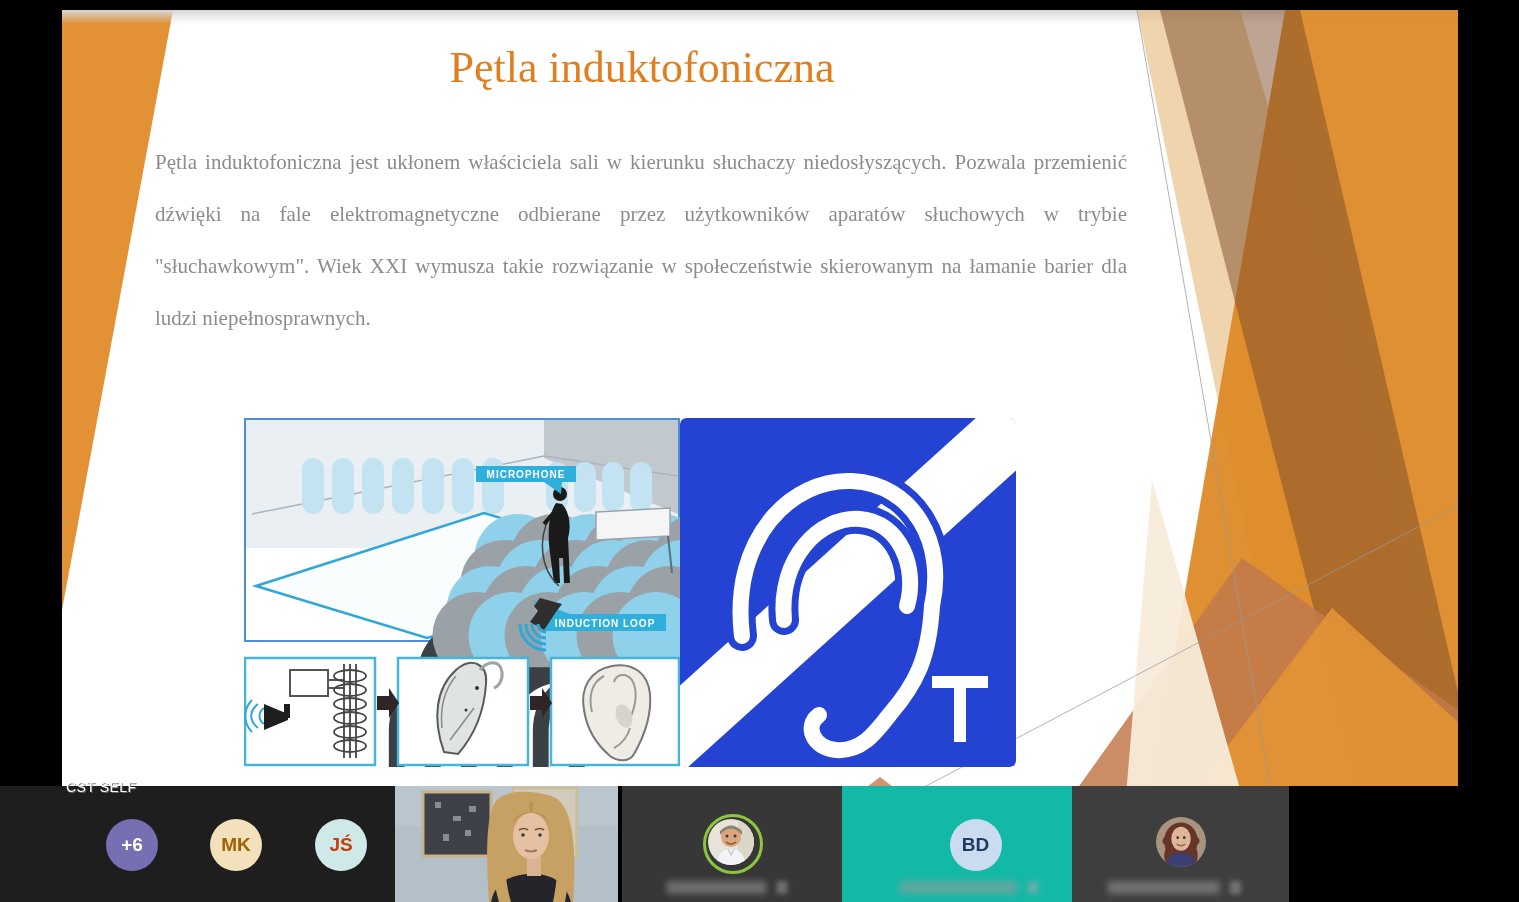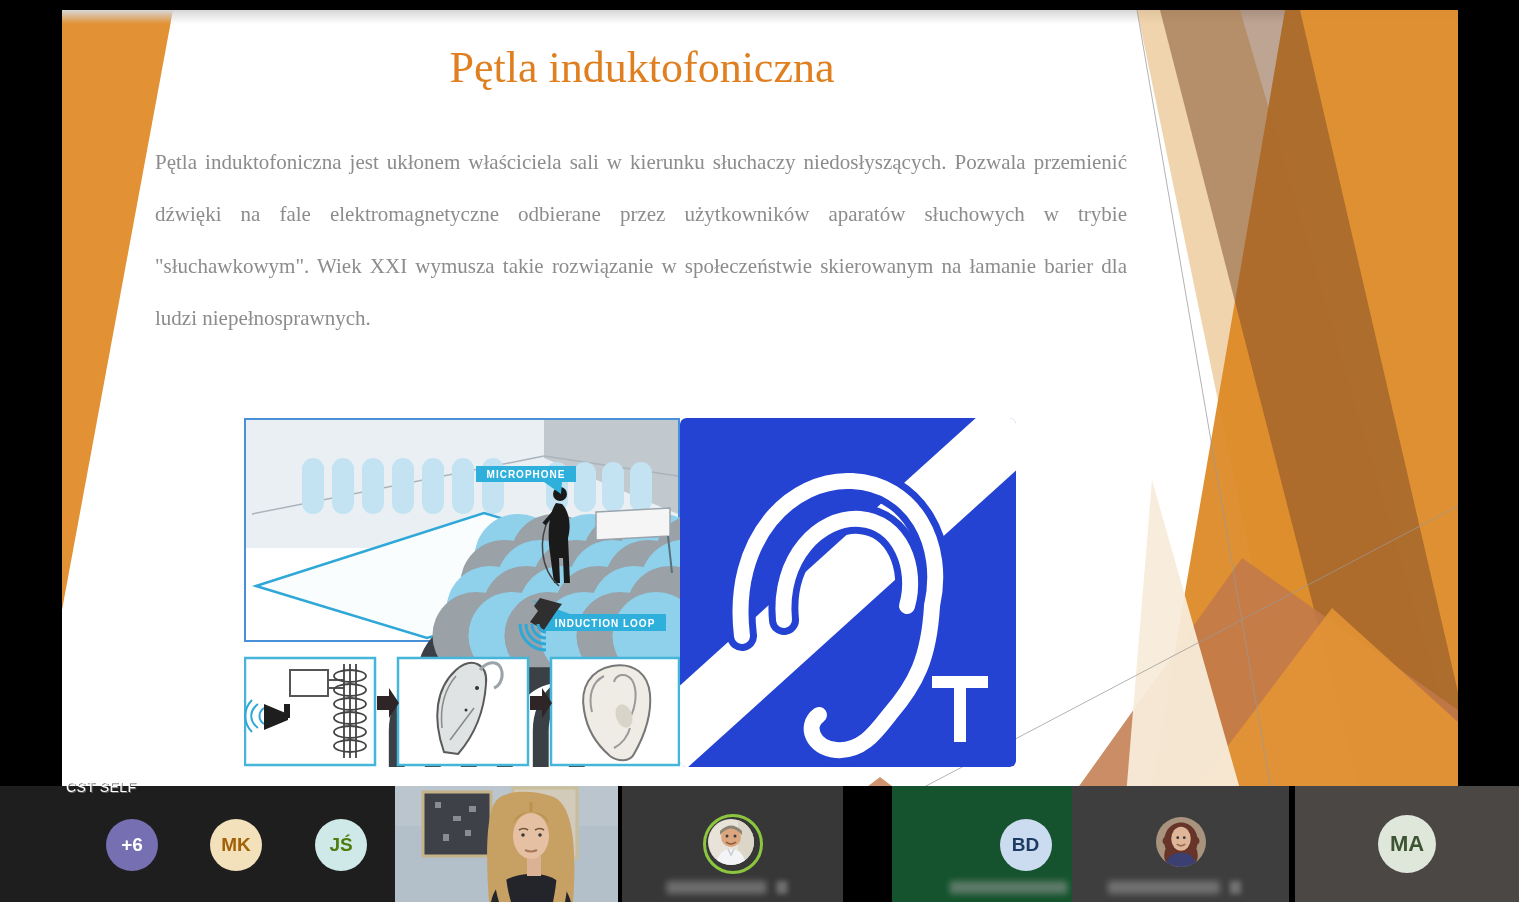--- a/index.html
+++ b/index.html
@@ -41,29 +41,29 @@
   .watermark{position:absolute;left:40px;top:779px;z-index:5;
          font-size:14px;font-weight:400;letter-spacing:.5px;color:#fff;
          text-shadow:1px 1px 0 rgba(110,110,110,.85);margin-left:26px;}
   
   .filmstrip{position:absolute;left:0;top:786px;width:1519px;height:116px;
          background:#000;}
   .strip-left{position:absolute;left:0;top:0;width:395px;height:116px;background:#1E1E1E;}
   .tile{position:absolute;top:0;height:116px;overflow:hidden;}
   .tile-video{left:395px;width:223px;background:#a9b6c0;}
   .tile-2{left:622px;width:221px;background:#373737;}
-  .tile-3{left:892px;width:267px;background:#14532d;}
+  .tile-3{left:842px;width:267px;background:#14b8a6;}
   .tile-4{left:1072px;width:217px;background:#3E3E3E;}
   .tile-5{left:1295px;width:224px;background:#4A4744;}
   .badge{position:absolute;top:33px;width:52px;height:52px;border-radius:50%;
          display:flex;align-items:center;justify-content:center;
          font-size:19px;font-weight:700;}
   .b-plus{left:106px;background:#766FB2;color:#fff;}
   .b-mk{left:210px;background:#F2E1BB;color:#a16207;}
-  .b-js{left:315px;background:#CFE9E8;color:#4d7c0f;}
+  .b-js{left:315px;background:#CFE9E8;color:#c2410c;}
   .avatar-center{position:absolute;left:50%;transform:translateX(-50%);}
   .initial-avatar{top:33px;width:52px;height:52px;border-radius:50%;
          display:flex;align-items:center;justify-content:center;
          font-size:19px;font-weight:700;}
   .a-bd{background:#CBDCF1;color:#1E3B63;}
   .a-ma{top:29px;width:58px;height:58px;font-size:22px;background:#DFE7DB;color:#3C5431;}
   .photo-avatar{top:31px;width:50px;height:50px;border-radius:50%;overflow:hidden;}
   .ring{top:28px;width:50px;height:50px;border:3px solid #8CC63E;border-radius:50%;
         padding:2px;background:#373737;}
   .ring .photo-inner{width:46px;height:46px;border-radius:50%;overflow:hidden;}
@@ -353,16 +353,13 @@
         <path d="M19,25 Q23,28 27,25" stroke="#9c6a50" stroke-width="1.5" fill="none"></path>
         <path d="M8,46 C10,36 16,33 23,33 C30,33 36,36 38,46 Z" fill="#3c3f72"></path>
       </svg>
     </div>
     <div class="name-row">
       <div class="blur-name" style="width:112px"></div>
       <div class="blur-mic"></div>
     </div>
   </div>
 
-  <div class="tile tile-5">
-    <div class="avatar-center initial-avatar a-ma">MA</div>
-  </div>
 </div>
 
 </body></html>

